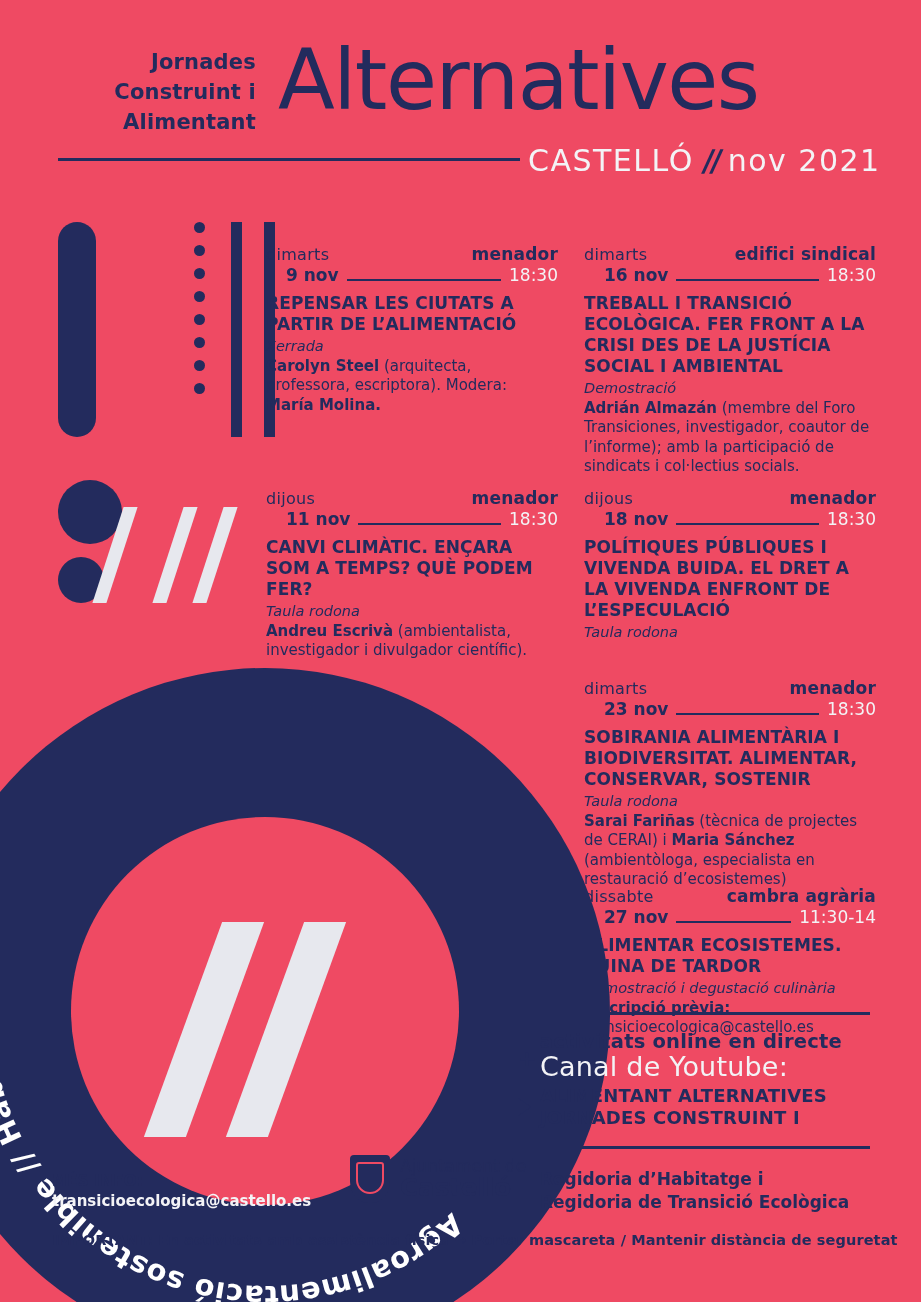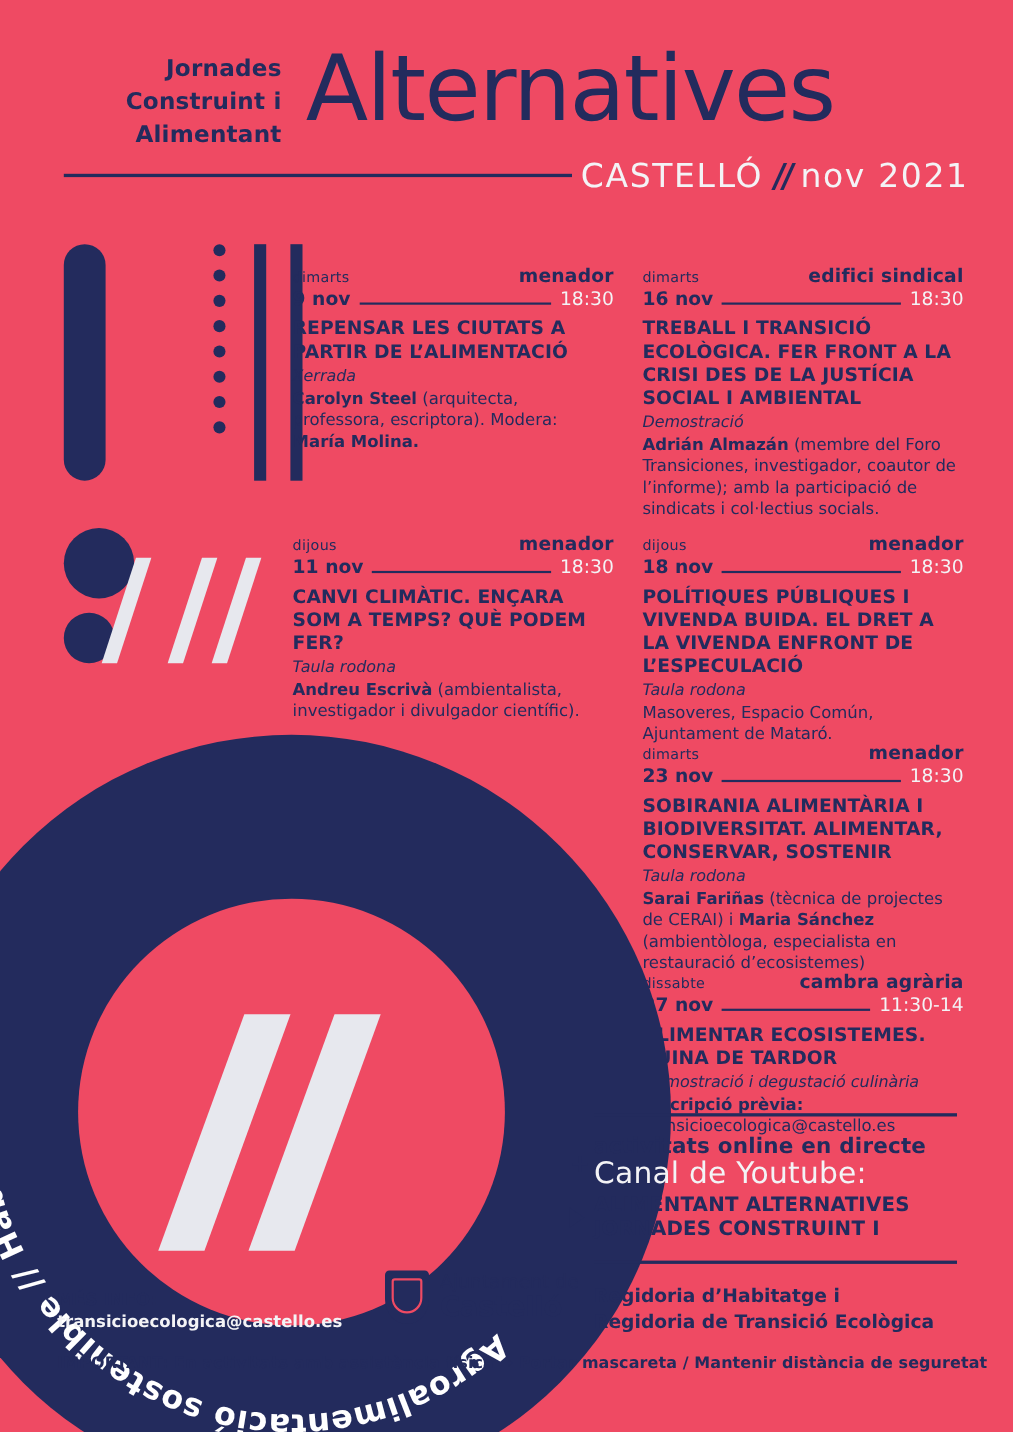--- a/index.html
+++ b/index.html
@@ -73,23 +73,23 @@
   .wslash.a { left: 50px; top: 285px; }
   .wslash.b { left: 110px; top: 285px; }
   .wslash.c { left: 150px; top: 285px; }
   
   .events { position: absolute; left: 266px; top: 214px; width: 610px; }
   .col { position: absolute; width: 292px; }
   .col-left { left: 0; }
   .col-right { left: 318px; }
   .event { position: absolute; width: 292px; }
   .ev-head { display: flex; align-items: baseline; justify-content: space-between; }
-  .ev-day { color: #232b5d; font-size: 13px; letter-spacing: .3px; margin-top: 31px; }
+  .ev-day { color: #232b5d; font-size: 16px; letter-spacing: .3px; margin-top: 31px; }
   .ev-venue { color: #232b5d; font-size: 17px; font-weight: bold; letter-spacing: .2px; }
-  .ev-head2 { display: flex; align-items: baseline; margin-top: 1px; }
+  .ev-head2 { display: flex; align-items: baseline; margin-top: 1px; margin-left: 20px; }
   .ev-date { color: #232b5d; font-size: 17px; font-weight: bold; white-space: nowrap; }
   .ev-line { flex: 1; height: 2px; background: #232b5d; margin: 0 8px 5px 8px; }
   .ev-time { color: #f3f3f6; font-size: 17px; white-space: nowrap; }
   .ev-title {
     margin-top: 7px;
     color: #232b5d;
     font-weight: bold;
     font-size: 17px;
     line-height: 1.23;
     letter-spacing: .1px;
@@ -250,23 +250,20 @@
           <span class="ev-day">dijous</span>
           <span class="ev-venue">menador</span>
         </div>
         <div class="ev-head2">
           <span class="ev-date">18 nov</span>
           <span class="ev-line"></span>
           <span class="ev-time">18:30</span>
         </div>
         <div class="ev-title">POLÍTIQUES PÚBLIQUES I VIVENDA BUIDA. EL DRET A LA VIVENDA ENFRONT DE L’ESPECULACIÓ</div>
         <div class="ev-kind">Taula rodona</div>
-        <div class="ev-body">
-          <span>Masoveres, Espacio Común, Ajuntament de Mataró.</span>
-        </div>
       </div>
 
       <div class="event" style="top:434px;">
         <div class="ev-head">
           <span class="ev-day">dimarts</span>
           <span class="ev-venue">menador</span>
         </div>
         <div class="ev-head2">
           <span class="ev-date">23 nov</span>
           <span class="ev-line"></span>

